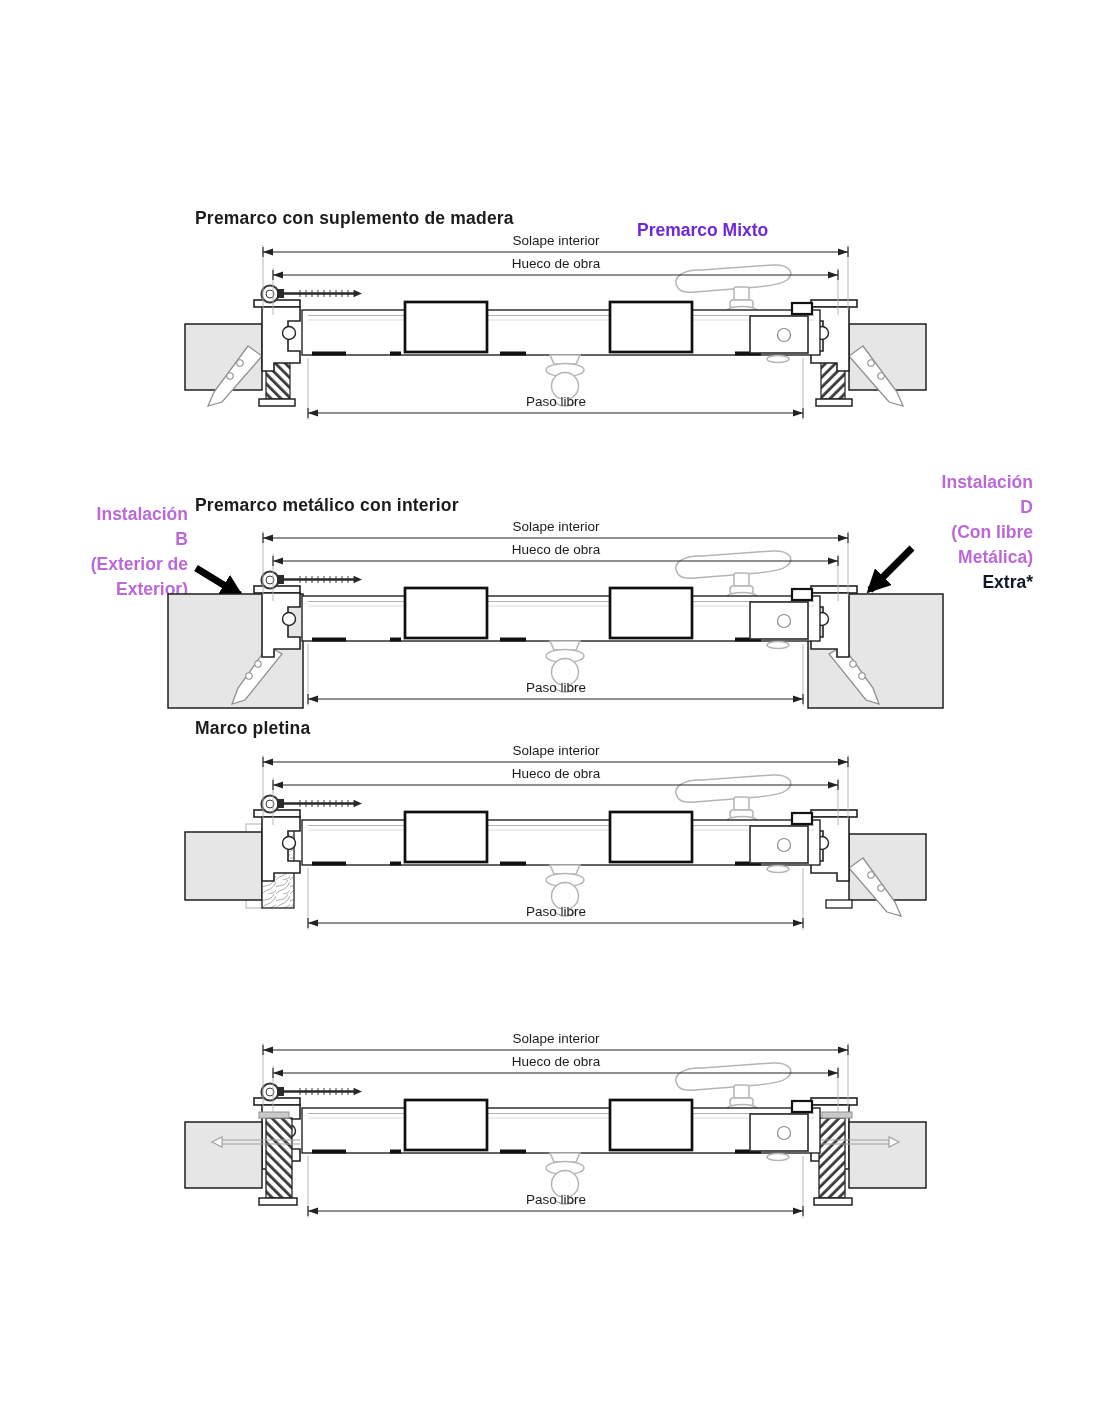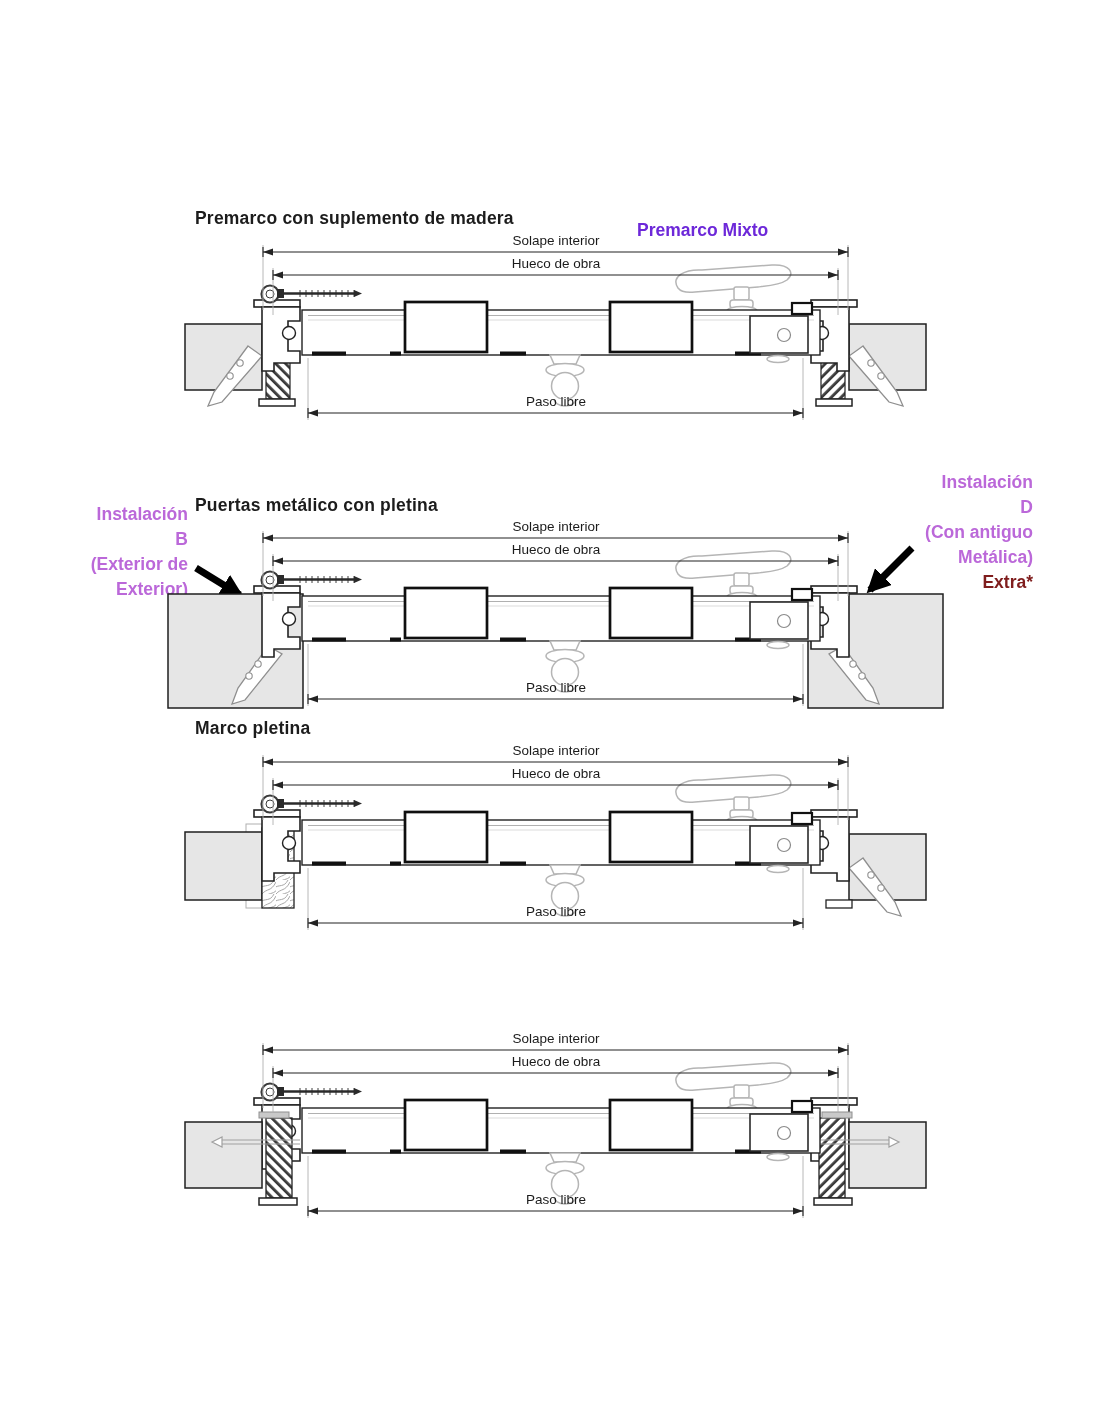--- a/index.html
+++ b/index.html
@@ -11,21 +11,21 @@
     position:absolute;font-weight:bold;font-size:17.5px;color:#1c1c1c;
     letter-spacing:.2px;white-space:nowrap;
   }
   .badge-red{
     position:absolute;font-weight:bold;font-size:17.5px;color:#6d28d9;white-space:nowrap;
   }
   .anno{
     position:absolute;text-align:right;font-weight:bold;font-size:17.5px;
     line-height:25px;color:#bb68d9;
   }
-  .anno .red-line{color:#7f1d1d;}
+  .anno .red-line{color:#0f172a;}
   svg.fig{position:absolute;overflow:visible;}
   svg.arrow{position:absolute;overflow:visible;}
   .dimtext{
     font-size:13.5px;fill:#1b1b1b;
     font-family:"Liberation Sans",sans-serif;
   }
 </style>
 </head>
 <body>
 
@@ -191,26 +191,26 @@
   <div class="anno" style="left:48px;top:502px;width:140px">
     <div>Instalación</div>
     <div>B</div>
     <div>(Exterior de</div>
     <div>Exterior)</div>
   </div>
   <svg class="arrow" style="left:190px;top:560px" width="80" height="55" viewBox="0 0 80 55">
     <line x1="6" y1="8" x2="50" y2="35" stroke="#000" stroke-width="7" marker-end="url(#ah)"></line>
   </svg>
 
-  <div class="title" style="left:195px;top:495px">Puertas metálico con pletina</div>
+  <div class="title" style="left:195px;top:495px">Premarco metálico con interior</div>
 
   <div class="anno" style="left:893px;top:470px;width:140px">
     <div>Instalación</div>
     <div>D</div>
-    <div>(Con antiguo</div>
+    <div>(Con libre</div>
     <div>Metálica)</div>
     <div class="red-line">Extra*</div>
   </div>
   <svg class="arrow" style="left:842px;top:540px" width="80" height="70" viewBox="0 0 80 70">
     <line x1="70" y1="8" x2="28" y2="50" stroke="#000" stroke-width="7" marker-end="url(#ah)"></line>
   </svg>
 
   <svg class="fig" style="left:150px;top:516px" width="820" height="200" viewBox="0 0 820 200">
     <use href="#side-v2"></use>
     <use href="#side-v2" transform="translate(811,0) scale(-1,1)"></use>

